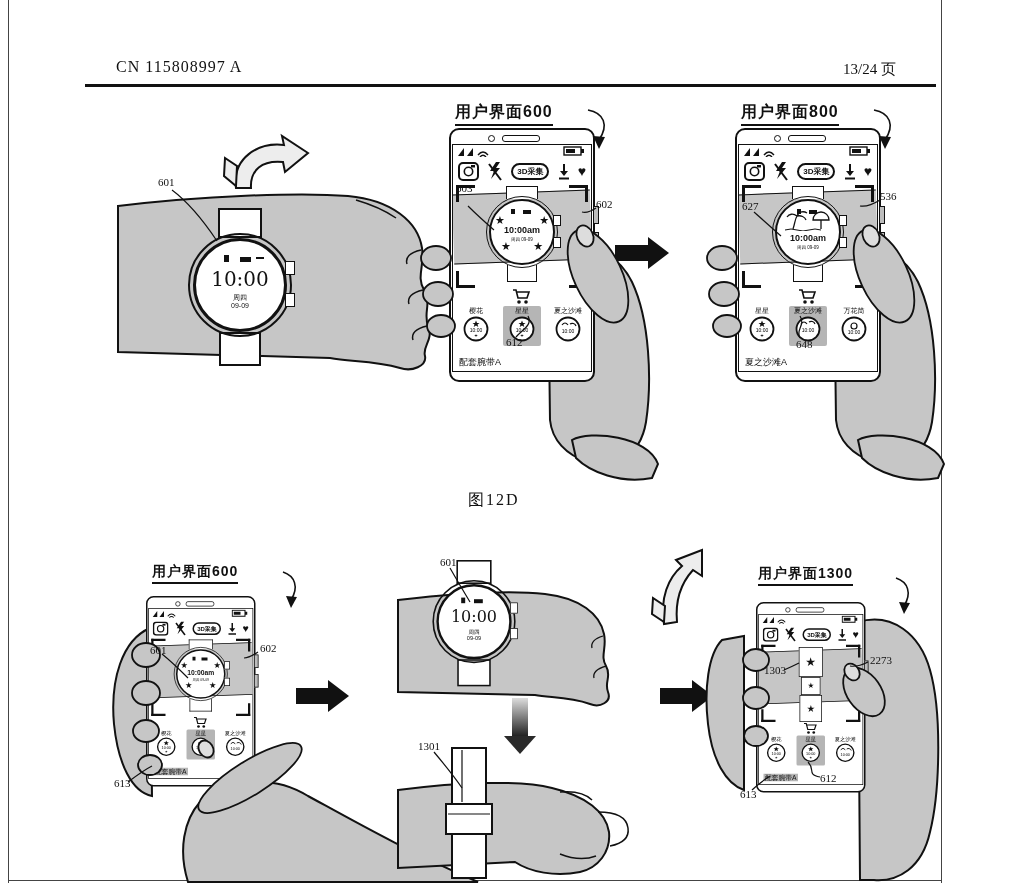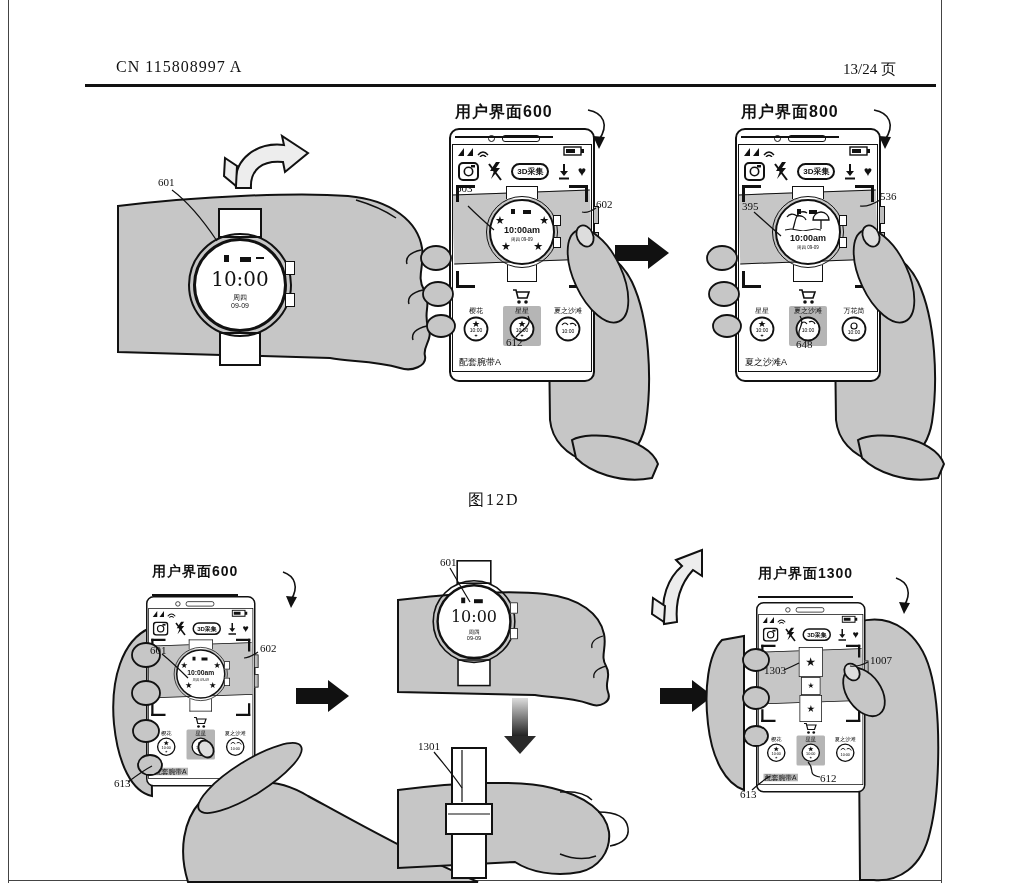--- a/index.html
+++ b/index.html
@@ -8,21 +8,21 @@
   .vline{position:absolute;width:1px;background:#444;top:0;bottom:0;}
   .hline{position:absolute;height:1px;background:#444;}
   
   .hdr-doc{position:absolute;left:116px;top:58px;font:16px "Liberation Serif",serif;letter-spacing:1px;}
   .hdr-title{position:absolute;left:50%;top:46px;transform:translateX(-50%);
              font:bold 24px "Liberation Serif",serif;letter-spacing:14px;white-space:nowrap;}
   .hdr-page{position:absolute;left:843px;top:60px;font:15px "Liberation Serif",serif;}
   .hdr-rule{position:absolute;left:85px;top:84px;width:851px;height:3px;background:#111;}
   
   .uit{position:absolute;font:bold 16px "Liberation Sans",sans-serif;letter-spacing:1px;
-       border-bottom:2px solid #111;padding-bottom:13px;white-space:nowrap;z-index:6;}
+       border-bottom:2px solid #111;padding-bottom:1px;white-space:nowrap;z-index:6;}
   .uit.small{font-size:14px;}
   .figcap{position:absolute;font:16px "Liberation Serif",serif;letter-spacing:2px;z-index:6;}
   .lbl{position:absolute;font:11px "Liberation Serif",serif;z-index:7;white-space:nowrap;}
   
   .art{position:absolute;left:0;top:0;z-index:1;}
   .over{position:absolute;left:0;top:0;z-index:5;pointer-events:none;}
   
   .phone{position:absolute;width:140px;height:248px;border:2px solid #111;border-radius:10px;
          background:#fff;z-index:3;padding:1px;}
   .phone .bezel{height:13px;position:relative;}
@@ -695,26 +695,26 @@
       <polygon points="286,596 291,608 297,597" stroke="none"></polygon>
       <path d="M896,578 C908,582 912,593 904,606" fill="none"></path>
       <polygon points="899,602 904,614 910,603" stroke="none"></polygon>
     </g>
   </svg>
 
   <span class="lbl" style="left:158px;top:176px">601</span>
   <span class="lbl" style="left:456px;top:182px">603</span>
   <span class="lbl" style="left:596px;top:198px">602</span>
   <span class="lbl" style="left:506px;top:336px">612</span>
-  <span class="lbl" style="left:742px;top:200px">395</span>
+  <span class="lbl" style="left:742px;top:200px">627</span>
   <span class="lbl" style="left:880px;top:190px">536</span>
   <span class="lbl" style="left:796px;top:338px">648</span>
   <span class="lbl" style="left:150px;top:644px">601</span>
   <span class="lbl" style="left:260px;top:642px">602</span>
   <span class="lbl" style="left:114px;top:777px">613</span>
   <span class="lbl" style="left:440px;top:556px">601</span>
   <span class="lbl" style="left:418px;top:740px">1301</span>
   <span class="lbl" style="left:764px;top:664px">1303</span>
-  <span class="lbl" style="left:870px;top:654px">1007</span>
+  <span class="lbl" style="left:870px;top:654px">2273</span>
   <span class="lbl" style="left:740px;top:788px">613</span>
   <span class="lbl" style="left:820px;top:772px">612</span>
 
 </div>
 
 </body></html>

